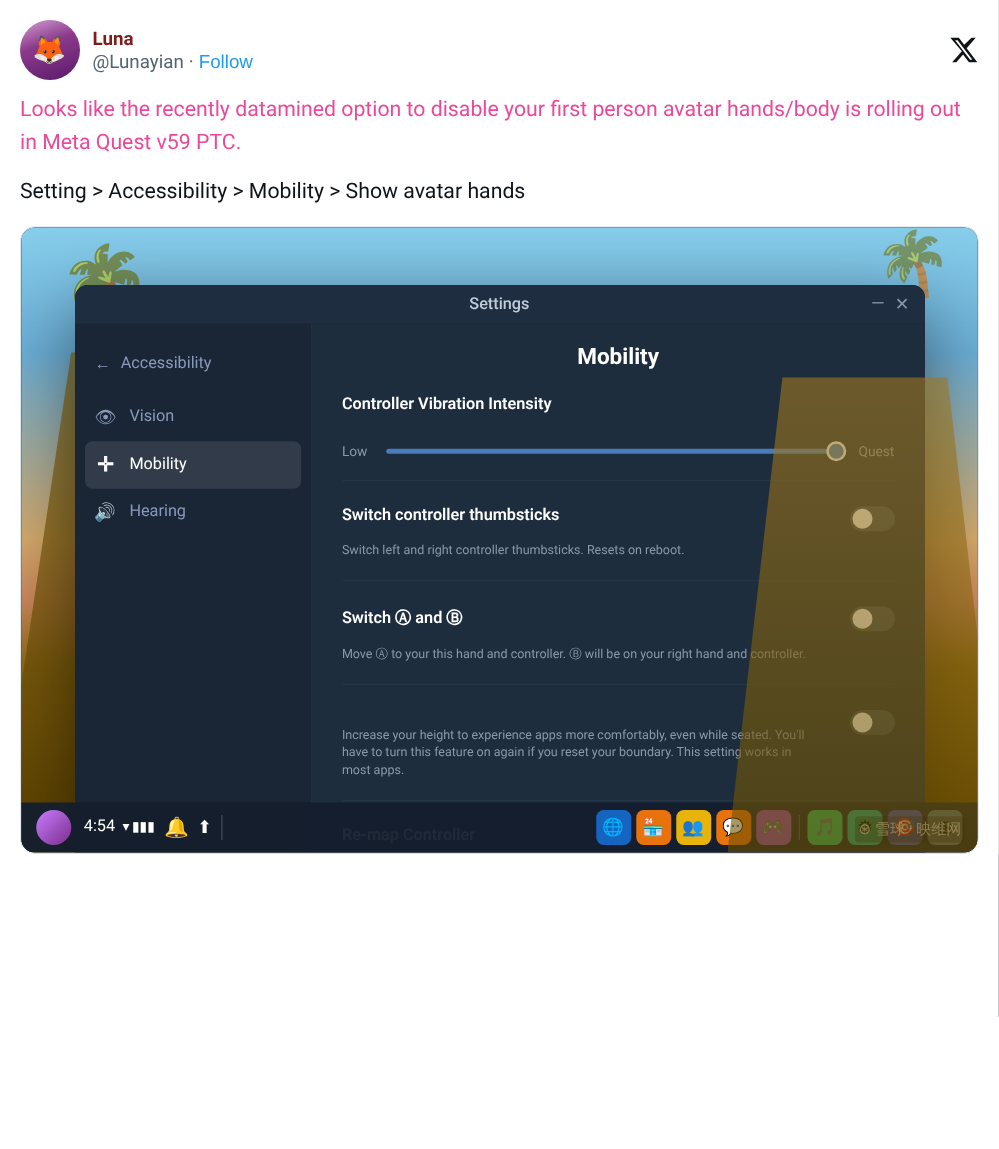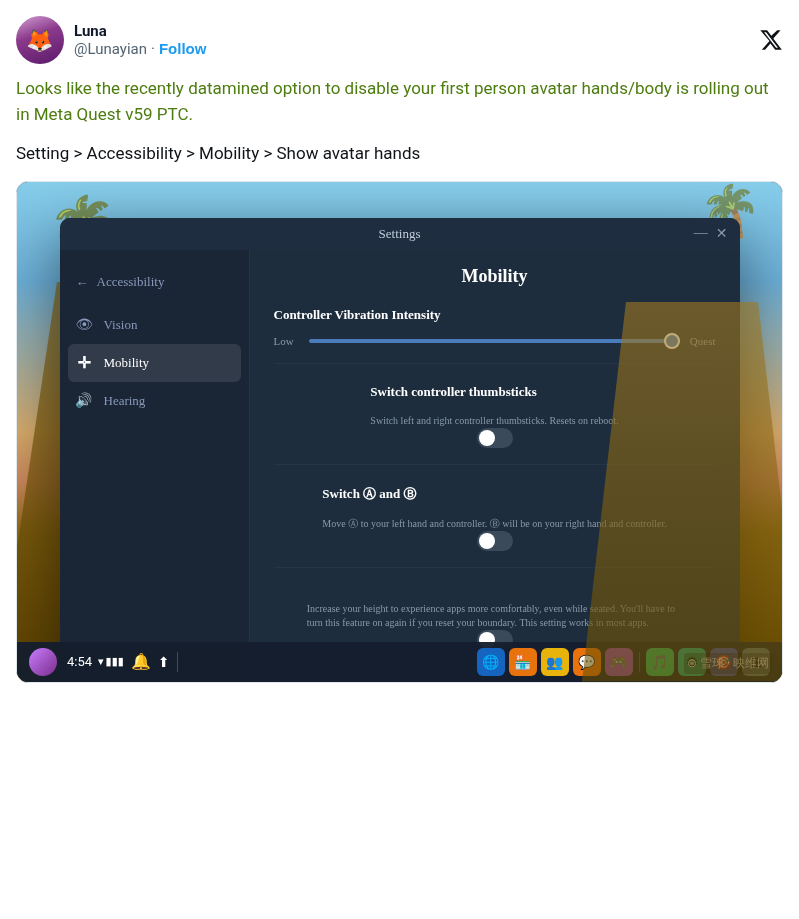--- a/index.html
+++ b/index.html
@@ -45,49 +45,49 @@
       justify-content: center;
       font-size: 22px;
     }
     .user-info {
       display: flex;
       flex-direction: column;
     }
     .display-name {
       font-weight: 700;
       font-size: 15px;
-      color: #0f172a;
+      color: #7f1d1d;
     }
     .username-follow {
       display: flex;
-      align-items: flex-start;
+      align-items: flex-end;
       gap: 4px;
       font-size: 15px;
       color: #536471;
     }
     .follow-btn {
       color: #1d9bf0;
-      font-weight: 700;
+      font-weight: 400;
       font-size: 15px;
       cursor: pointer;
       background: none;
       border: none;
       padding: 0;
     }
     .dot {
       color: #536471;
     }
     .x-logo {
       width: 24px;
       height: 24px;
     }
     .tweet-body {
       font-size: 17px;
       line-height: 1.5;
-      color: #4d7c0f;
+      color: #ec4899;
       margin-bottom: 14px;
     }
     .tweet-path {
       font-size: 17px;
       line-height: 1.5;
       color: #0f1419;
       margin-bottom: 14px;
     }
     .tweet-image-container {
       border-radius: 12px;
@@ -130,29 +130,28 @@
       bottom: 0;
       width: 220px;
       height: 380px;
       background: linear-gradient(180deg, #a07820 0%, #6b4f00 100%);
       clip-path: polygon(20% 0%, 80% 0%, 100% 100%, 0% 100%);
       opacity: 0.6;
     }
     
     .settings-window {
       position: absolute;
-      top: 36px;
+      top: 46px;
       left: 50%;
       transform: translateX(-50%);
       width: 680px;
       background: #1a2535;
       border-radius: 10px;
       overflow: hidden;
       box-shadow: 0 20px 60px rgba(0,0,0,0.5);
-      font-family: Liberation Serif, serif;
     }
     .settings-titlebar {
       display: flex;
       align-items: center;
       justify-content: center;
       padding: 8px 12px;
       background: #1e2d40;
       position: relative;
     }
     .settings-title-text {
@@ -243,31 +242,30 @@
       margin-bottom: 4px;
     }
     .setting-desc {
       color: #8899aa;
       font-size: 10px;
       line-height: 1.4;
       margin-top: 14px;
     }
     .setting-control-row {
       display: flex;
-      align-items: center;
+      align-items: flex-start;
       justify-content: space-between;
       margin-top: 4px;
-      flex-direction: column;
     }
     
     .slider-container {
       display: flex;
       align-items: center;
       gap: 10px;
-      margin-top: 12px;
+      margin-top: 24px;
     }
     .slider-label {
       color: #8899aa;
       font-size: 11px;
       min-width: 25px;
     }
     .slider-track {
       flex: 1;
       height: 4px;
       background: #4a7cbb;
@@ -458,21 +456,21 @@
                 <div class="toggle">
                   <div class="toggle-thumb"></div>
                 </div>
               </div>
             </div>
 
             <div class="setting-row">
               <div class="setting-control-row">
                 <div>
                   <div class="setting-label">Switch Ⓐ and Ⓑ</div>
-                  <div class="setting-desc">Move Ⓐ to your left hand and controller. Ⓑ will be on your right hand and controller.</div>
+                  <div class="setting-desc">Move Ⓐ to your this hand and controller. Ⓑ will be on your right hand and controller.</div>
                 </div>
                 <div class="toggle">
                   <div class="toggle-thumb"></div>
                 </div>
               </div>
             </div>
 
             <div class="setting-row">
               <div class="setting-control-row">
                 <div style="max-width:85%;">

